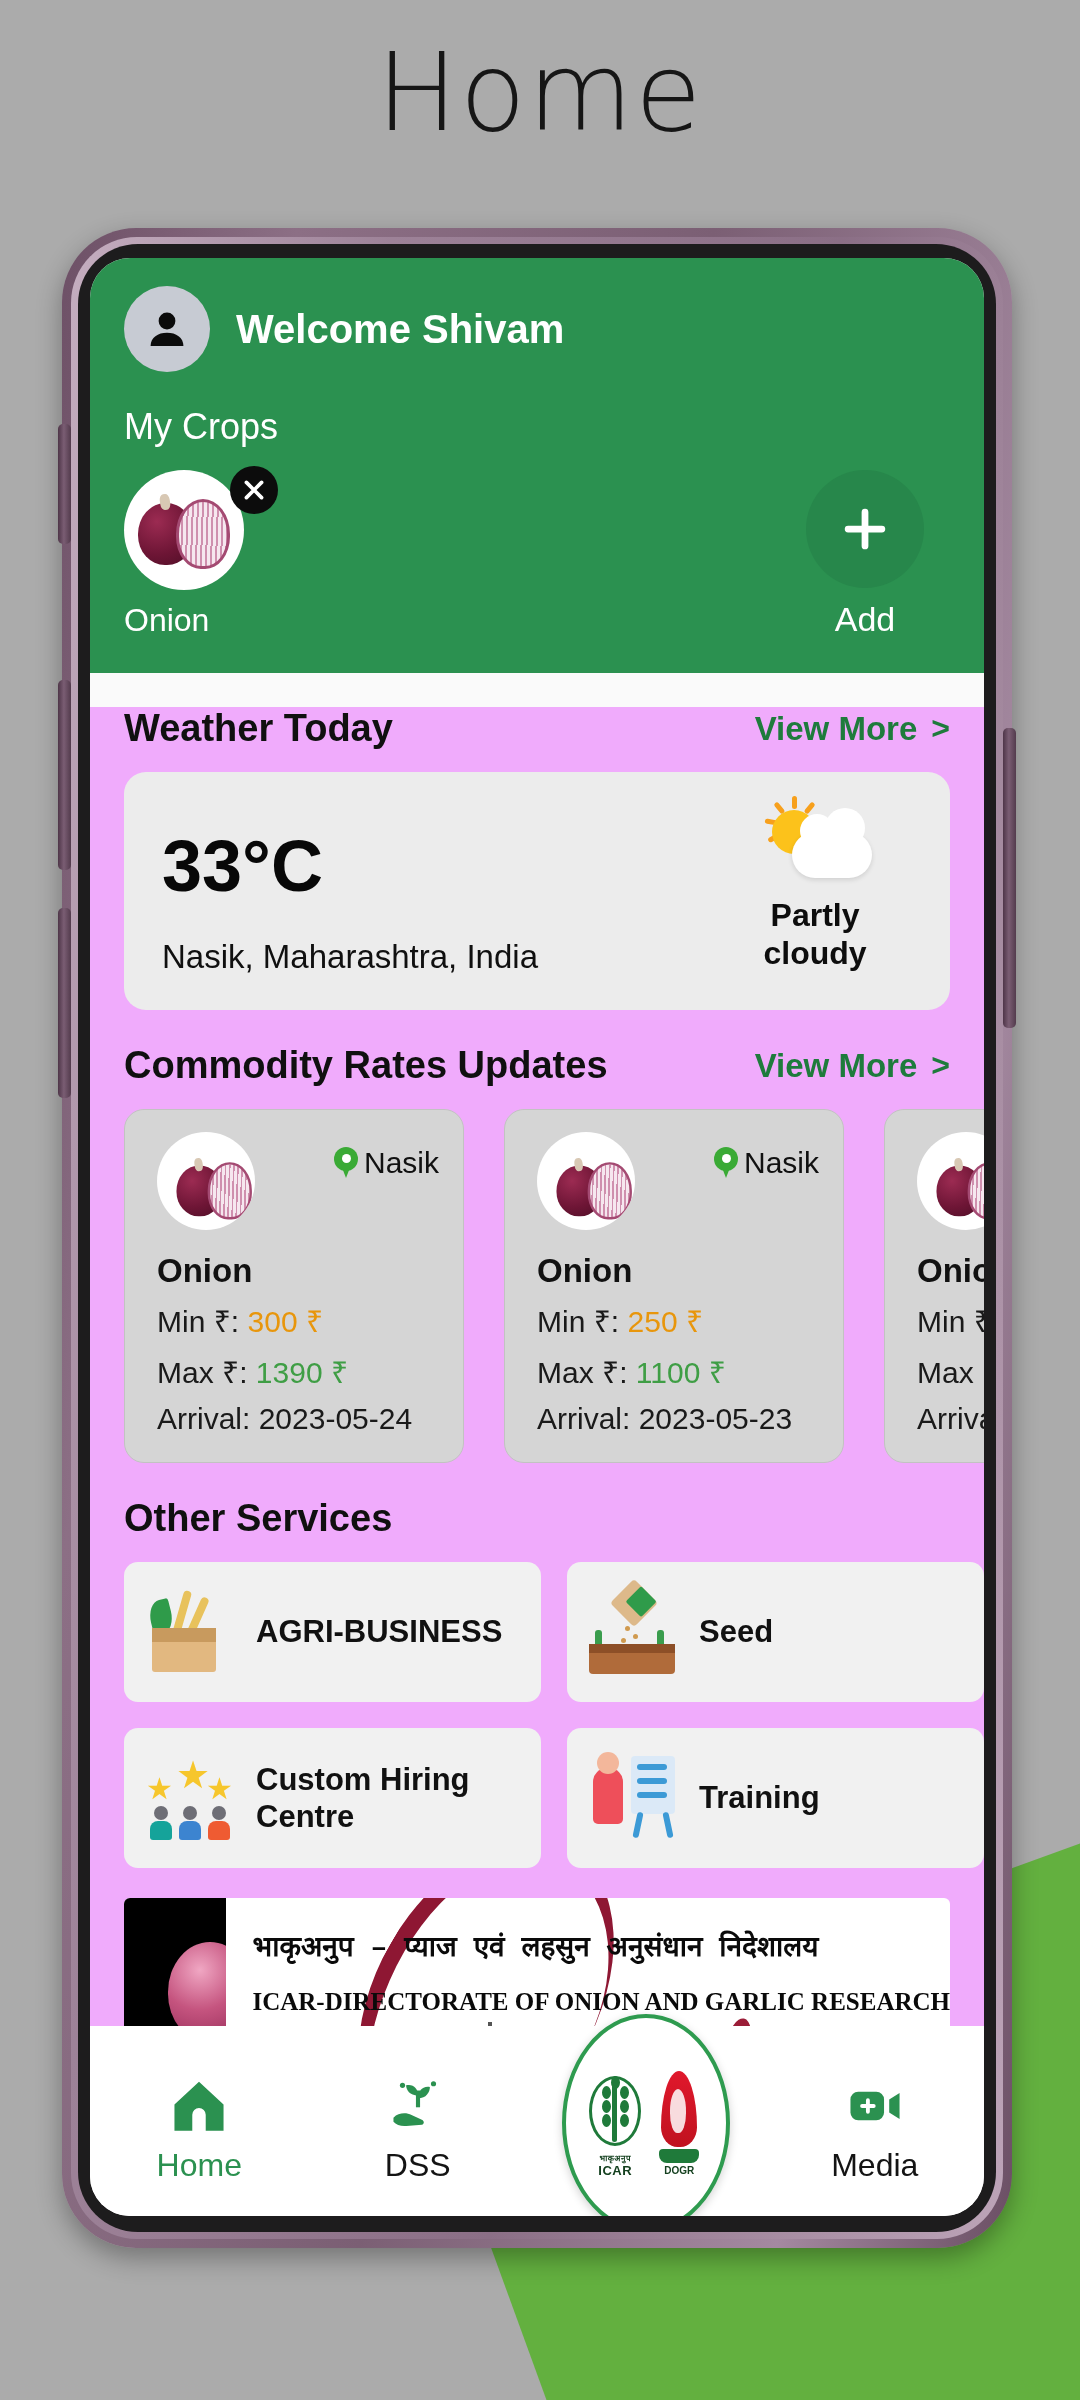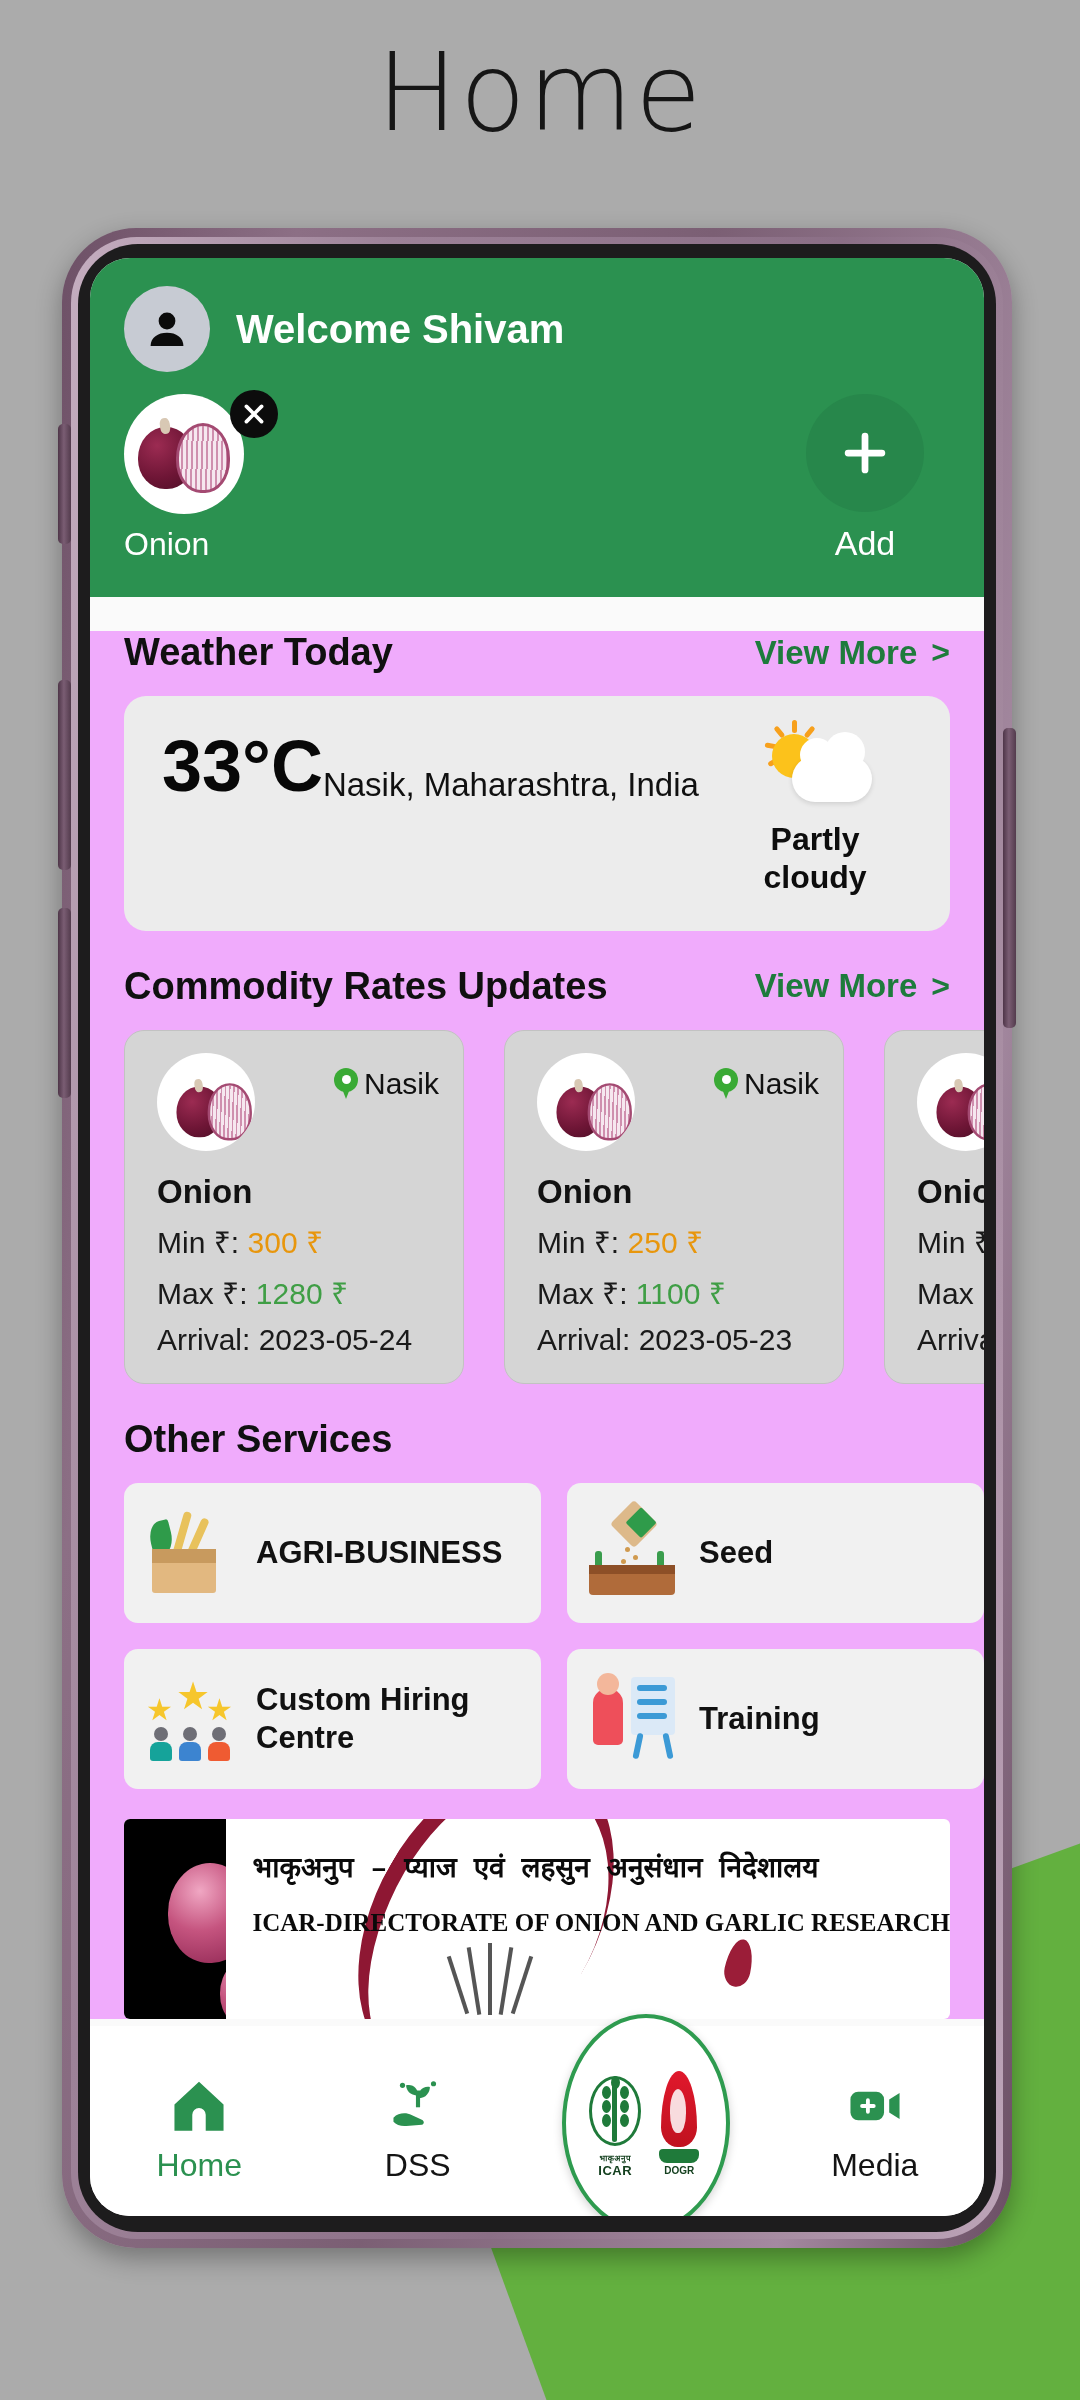--- a/index.html
+++ b/index.html
@@ -124,21 +124,21 @@
   .section-title{ font-size:38px; font-weight:bold; color:#101010; }
   .view-more{ display:flex; align-items:center; gap:14px; color:#1e7b3c; font-size:33px; font-weight:bold; }
   .view-more .chev{ font-size:32px; font-weight:bold; }
 
   
   .weather-card{
     background:#ececec; border-radius:22px;
     display:flex; align-items:stretch; justify-content:space-between;
     padding:34px 40px 34px 38px; min-height:225px;
   }
-  .weather-left{ display:flex; justify-content:space-between; }
+  .weather-left{ display:flex; flex-direction:column; justify-content:space-between;margin-top:24px; }
   .temp{ font-size:72px; font-weight:bold; color:#080808; line-height:1; }
   .loc{ font-size:33px; color:#101010; margin-top:36px; }
   .weather-right{ width:190px; display:flex; flex-direction:column; align-items:center; justify-content:flex-start; }
   .wicon{ position:relative; width:118px; height:86px; }
   .wicon .sun{ position:absolute; left:16px; top:4px; width:44px; height:44px; border-radius:50%; background:#fcc21b; }
   .wicon .ray{ position:absolute; width:5px; height:13px; background:#f7a01c; border-radius:3px; left:36px; top:-10px; transform-origin:2.5px 30px;}
   .wicon .cloud{
     position:absolute; left:36px; top:26px; width:80px; height:46px; border-radius:24px; background:#fff;
     box-shadow:0 2px 5px rgba(0,0,0,.12);
   }
@@ -292,20 +292,21 @@
       <div class="welcome-row">
         <div class="avatar">
           <svg viewBox="0 0 24 24">
             <circle cx="12" cy="8" r="4.2" fill="#0b0b0b"></circle>
             <path d="M3.8 20.5c0-4.3 3.7-6.6 8.2-6.6s8.2 2.3 8.2 6.6z" fill="#0b0b0b"></path>
           </svg>
         </div>
         <div class="welcome-text">Welcome Shivam</div>
       </div>
 
+      <div class="my-crops">My Crops</div>
 
       <div class="crops-row">
         <div class="crop-item">
           <div class="crop-avatar">
             <div class="onion-art">
               <div class="bulb"></div>
                 <div class="half"></div>
             </div>
           </div>
           <div class="crop-x">
@@ -382,21 +383,21 @@
               <span>Nasik</span>
             </div>
           </div>
           <div class="com-name">Onion</div>
           <div class="com-line">
             <span>Min ₹:</span>
             <span class="v-min">300 ₹</span>
           </div>
           <div class="com-line">
             <span>Max ₹:</span>
-            <span class="v-max">1280 ₹</span>
+            <span class="v-max">1390 ₹</span>
           </div>
           <div class="com-line">
             <span>Arrival:</span>
             <span>2023-05-24</span>
           </div>
         </div>
 
         <div class="com-card">
           <div class="com-top">
             <div class="com-img">

